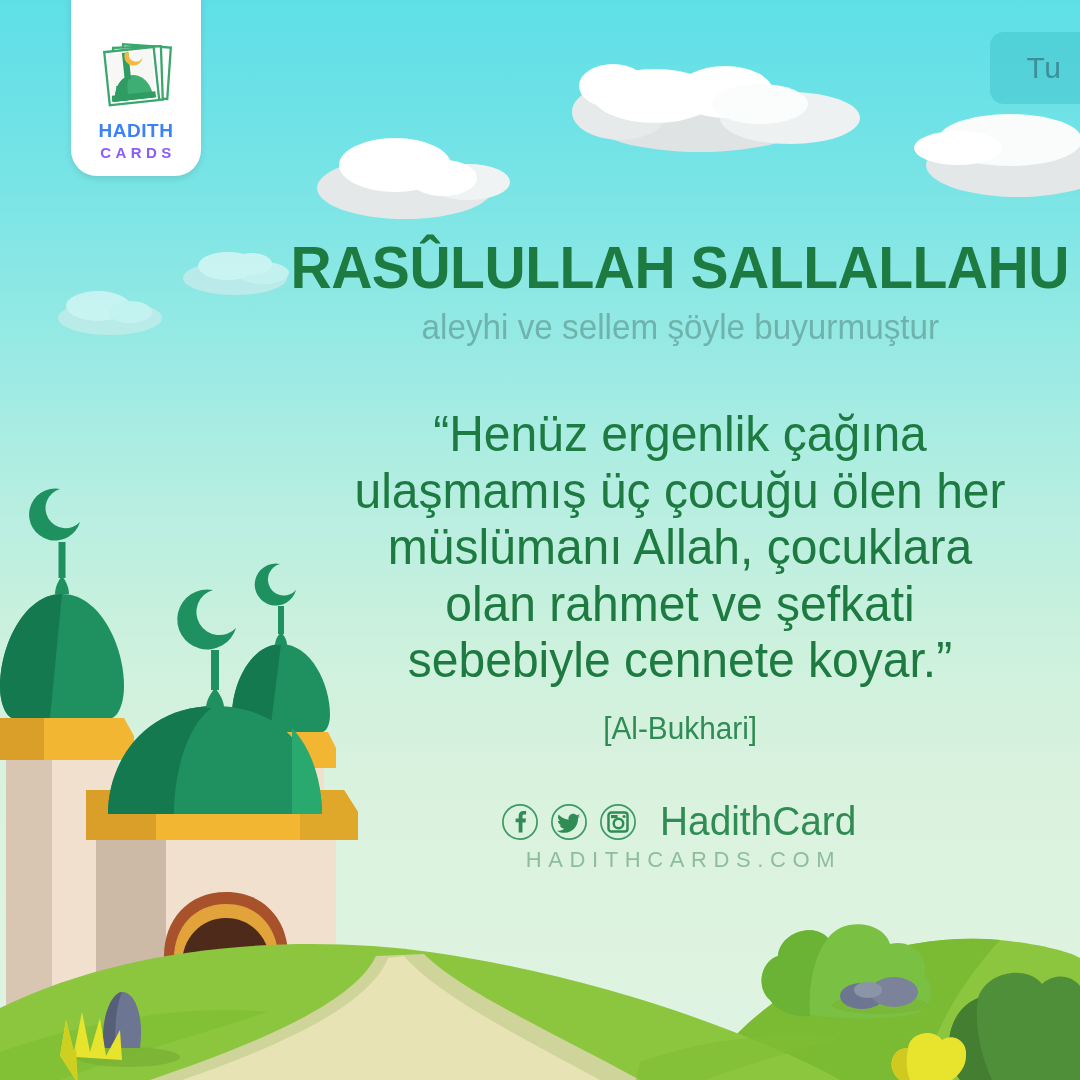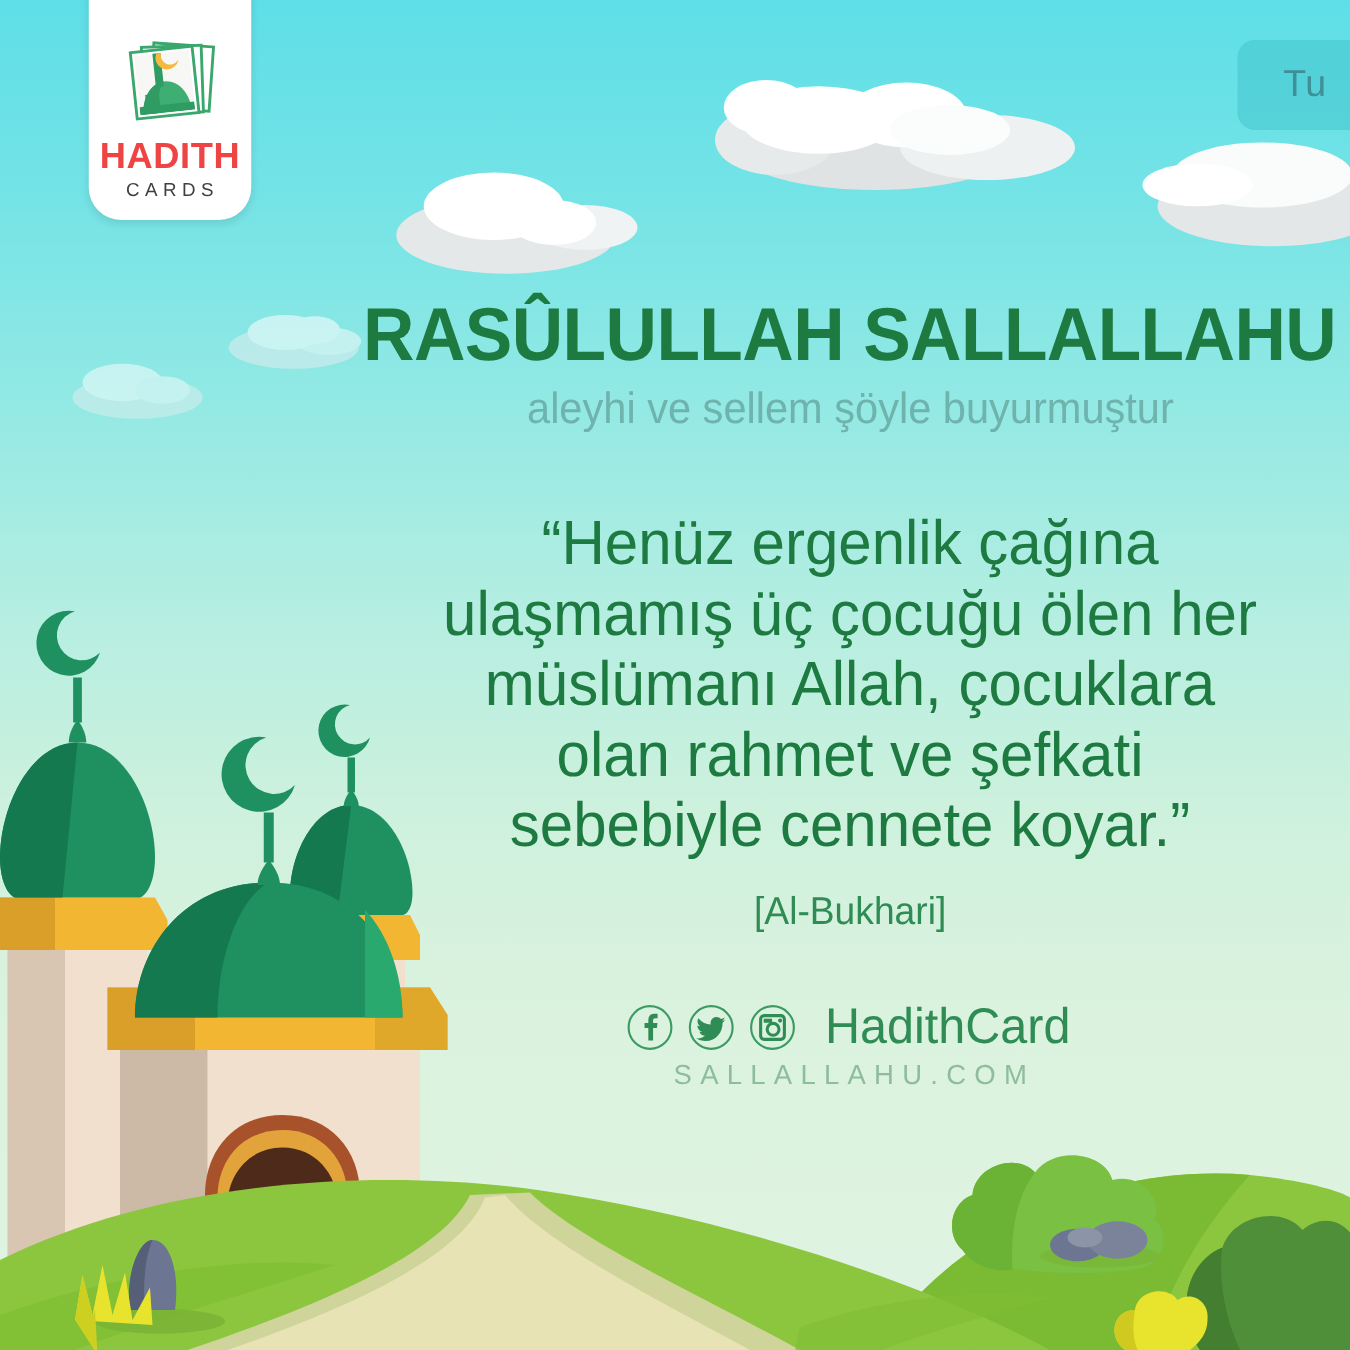--- a/index.html
+++ b/index.html
@@ -14,26 +14,26 @@
   
   #logo-badge{
     position:absolute;left:71px;top:-36px;width:130px;height:212px;
     background:#ffffff;border-radius:26px;
     box-shadow:0 3px 7px rgba(0,0,0,.10);
     display:flex;flex-direction:column;align-items:center;justify-content:flex-end;
     padding-bottom:16px;box-sizing:border-box;
   }
   #logo-mark{width:92px;height:92px;margin-bottom:4px;}
   #logo-hadith{
-    font-family:"Liberation Sans",sans-serif;font-weight:700;font-size:29px;
-    letter-spacing:.5px;color:#ef4444;line-height:1;margin-bottom:5px;
+    font-family:"Liberation Sans",sans-serif;font-weight:700;font-size:19px;
+    letter-spacing:.5px;color:#3b82f6;line-height:1;margin-bottom:5px;
   }
   #logo-cards{
-    font-family:"Liberation Sans",sans-serif;font-weight:400;font-size:15px;
-    letter-spacing:4.4px;color:#404040;line-height:1;padding-left:4px;
+    font-family:"Liberation Sans",sans-serif;font-weight:700;font-size:15px;
+    letter-spacing:4.4px;color:#8b5cf6;line-height:1;padding-left:4px;
   }
 
   
   #lang-badge{
     position:absolute;right:-18px;top:32px;width:108px;height:72px;
     background:rgba(60,190,200,.45);border-radius:14px;
     display:flex;align-items:center;justify-content:center;
     color:#3f8f96;font-size:30px;font-family:"Liberation Sans",sans-serif;
     letter-spacing:.5px;
   }
@@ -269,16 +269,16 @@
       </svg>
       <svg class="soc-icon" viewBox="0 0 40 40">
         <circle cx="20" cy="20" r="18" fill="none" stroke="#3c9a63" stroke-width="1.8"></circle>
         <rect x="10" y="10" width="20" height="20" rx="3" fill="none" stroke="#2f8c54" stroke-width="2.6"></rect>
         <circle cx="20.5" cy="21.5" r="5" fill="none" stroke="#2f8c54" stroke-width="2.6"></circle>
         <rect x="12.6" y="12.6" width="7" height="3.4" fill="#2f8c54"></rect>
         <circle cx="26.4" cy="14.2" r="1.7" fill="#2f8c54"></circle>
       </svg>
       <span id="handle">HadithCard</span>
     </div>
-    <div id="website">SALLALLAHU.COM</div>
+    <div id="website">HADITHCARDS.COM</div>
   </div>
 
 </div>
 
 </body></html>

